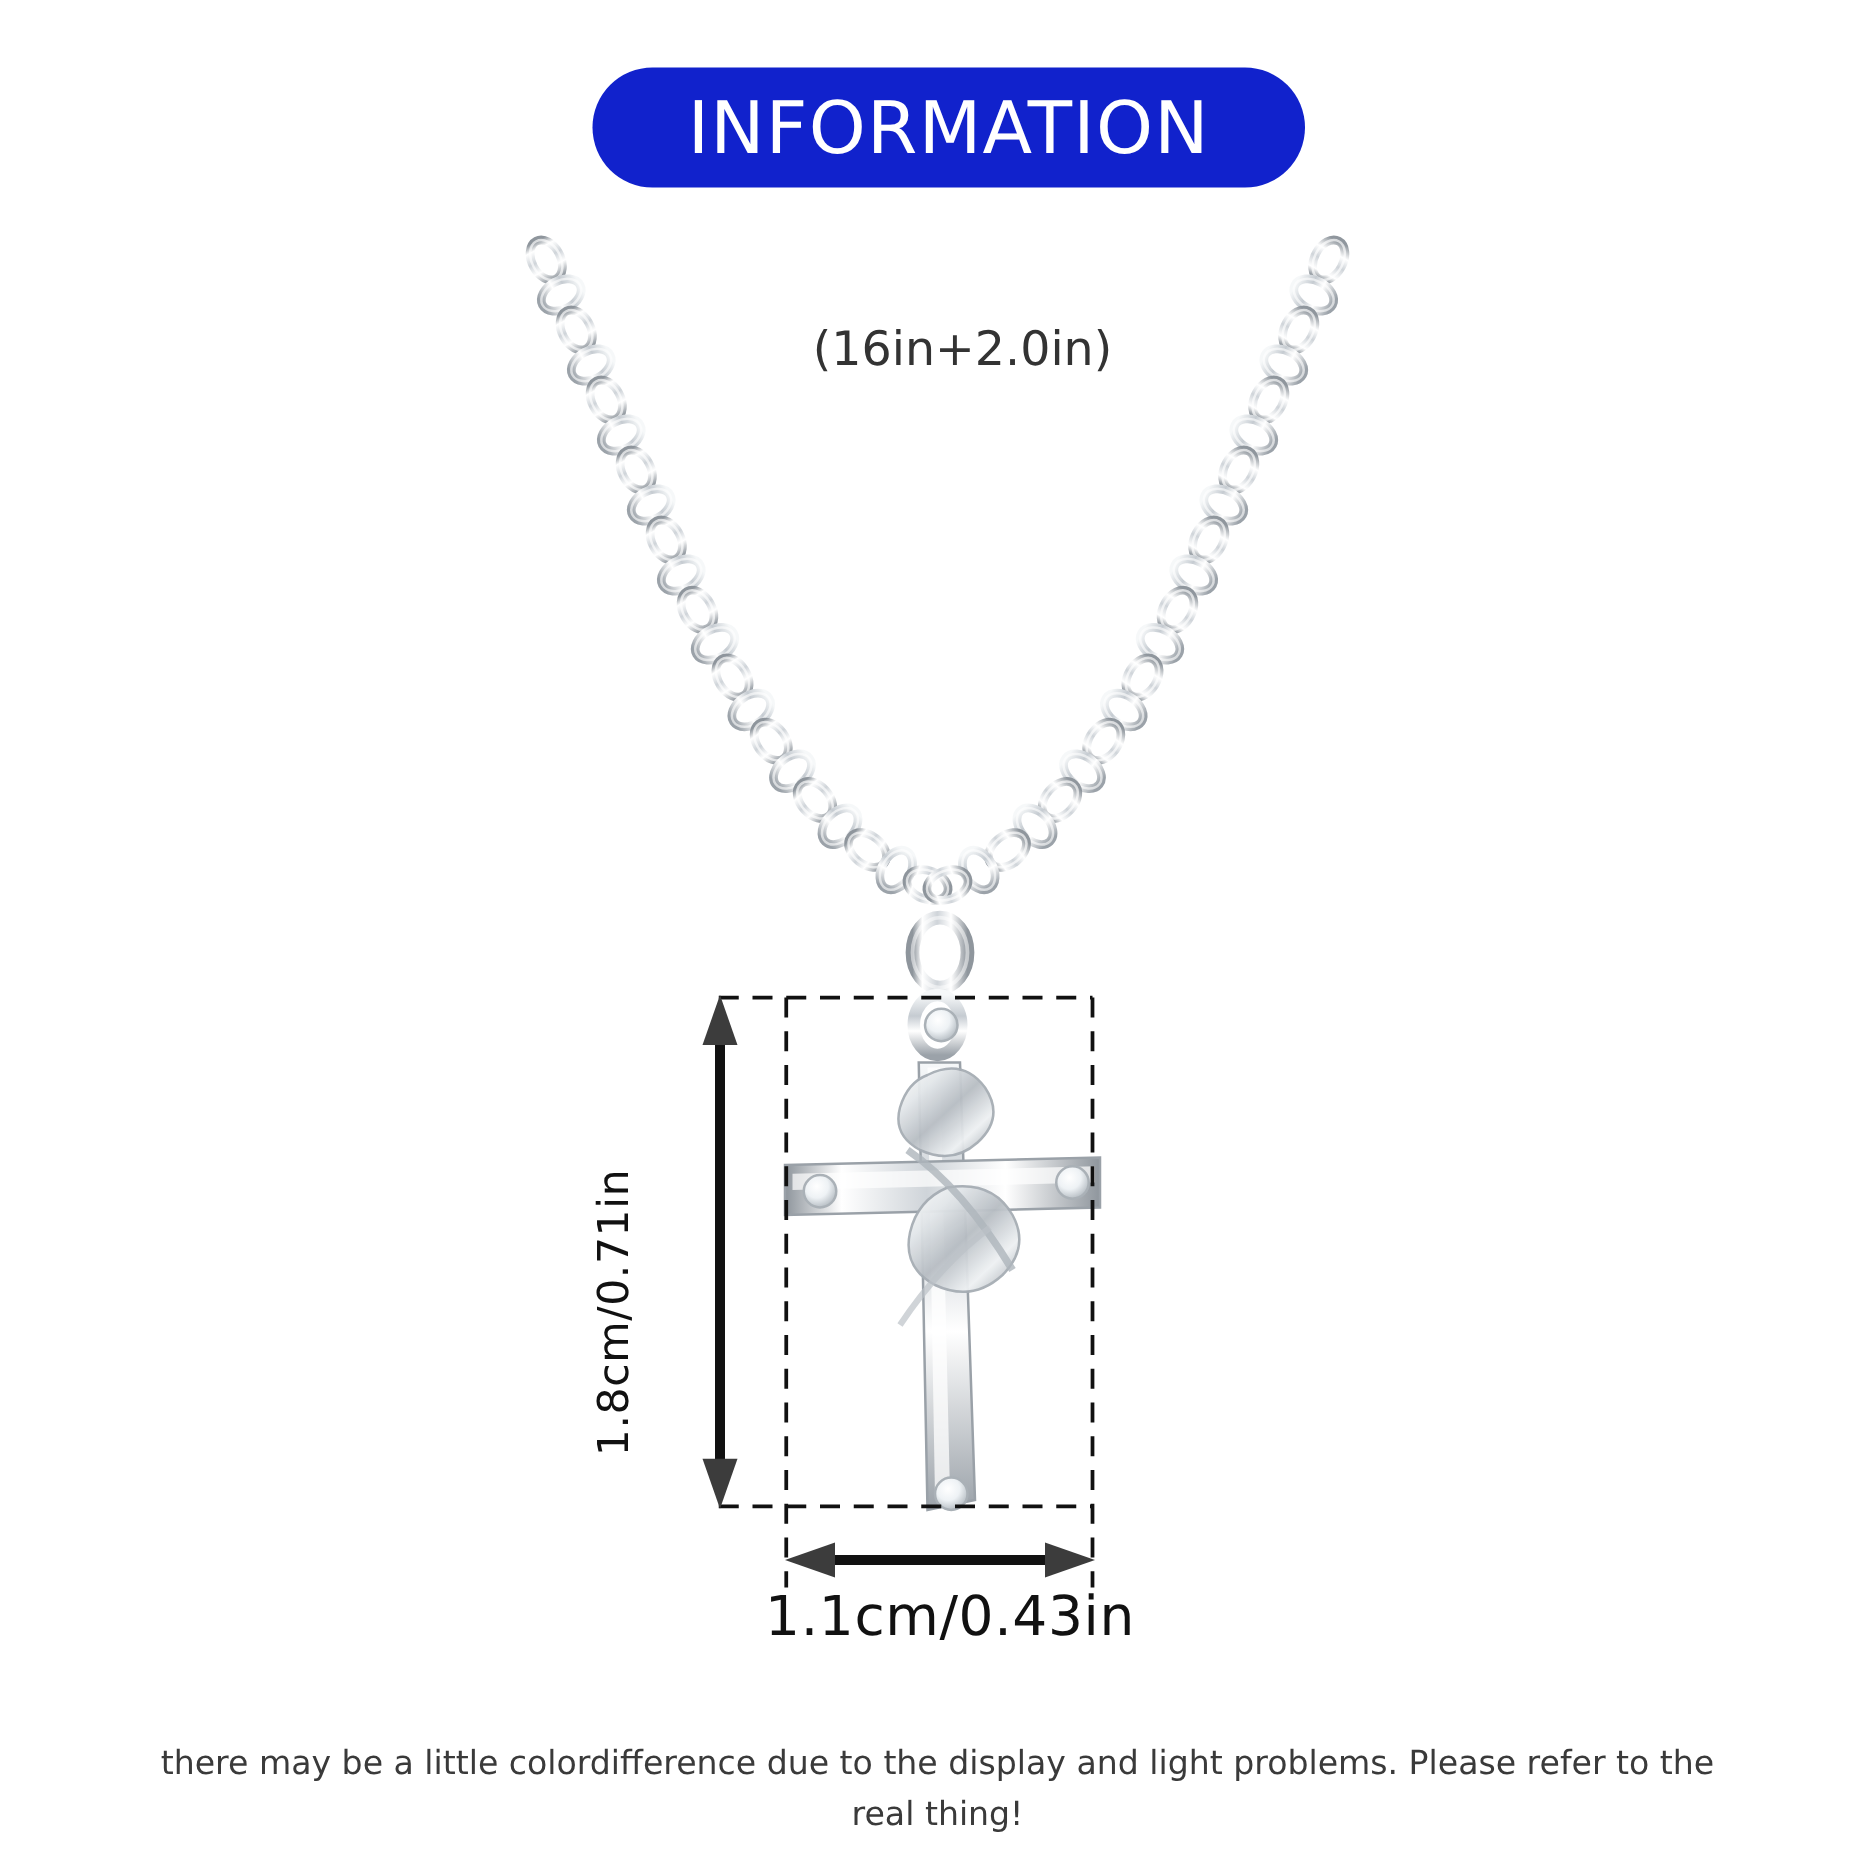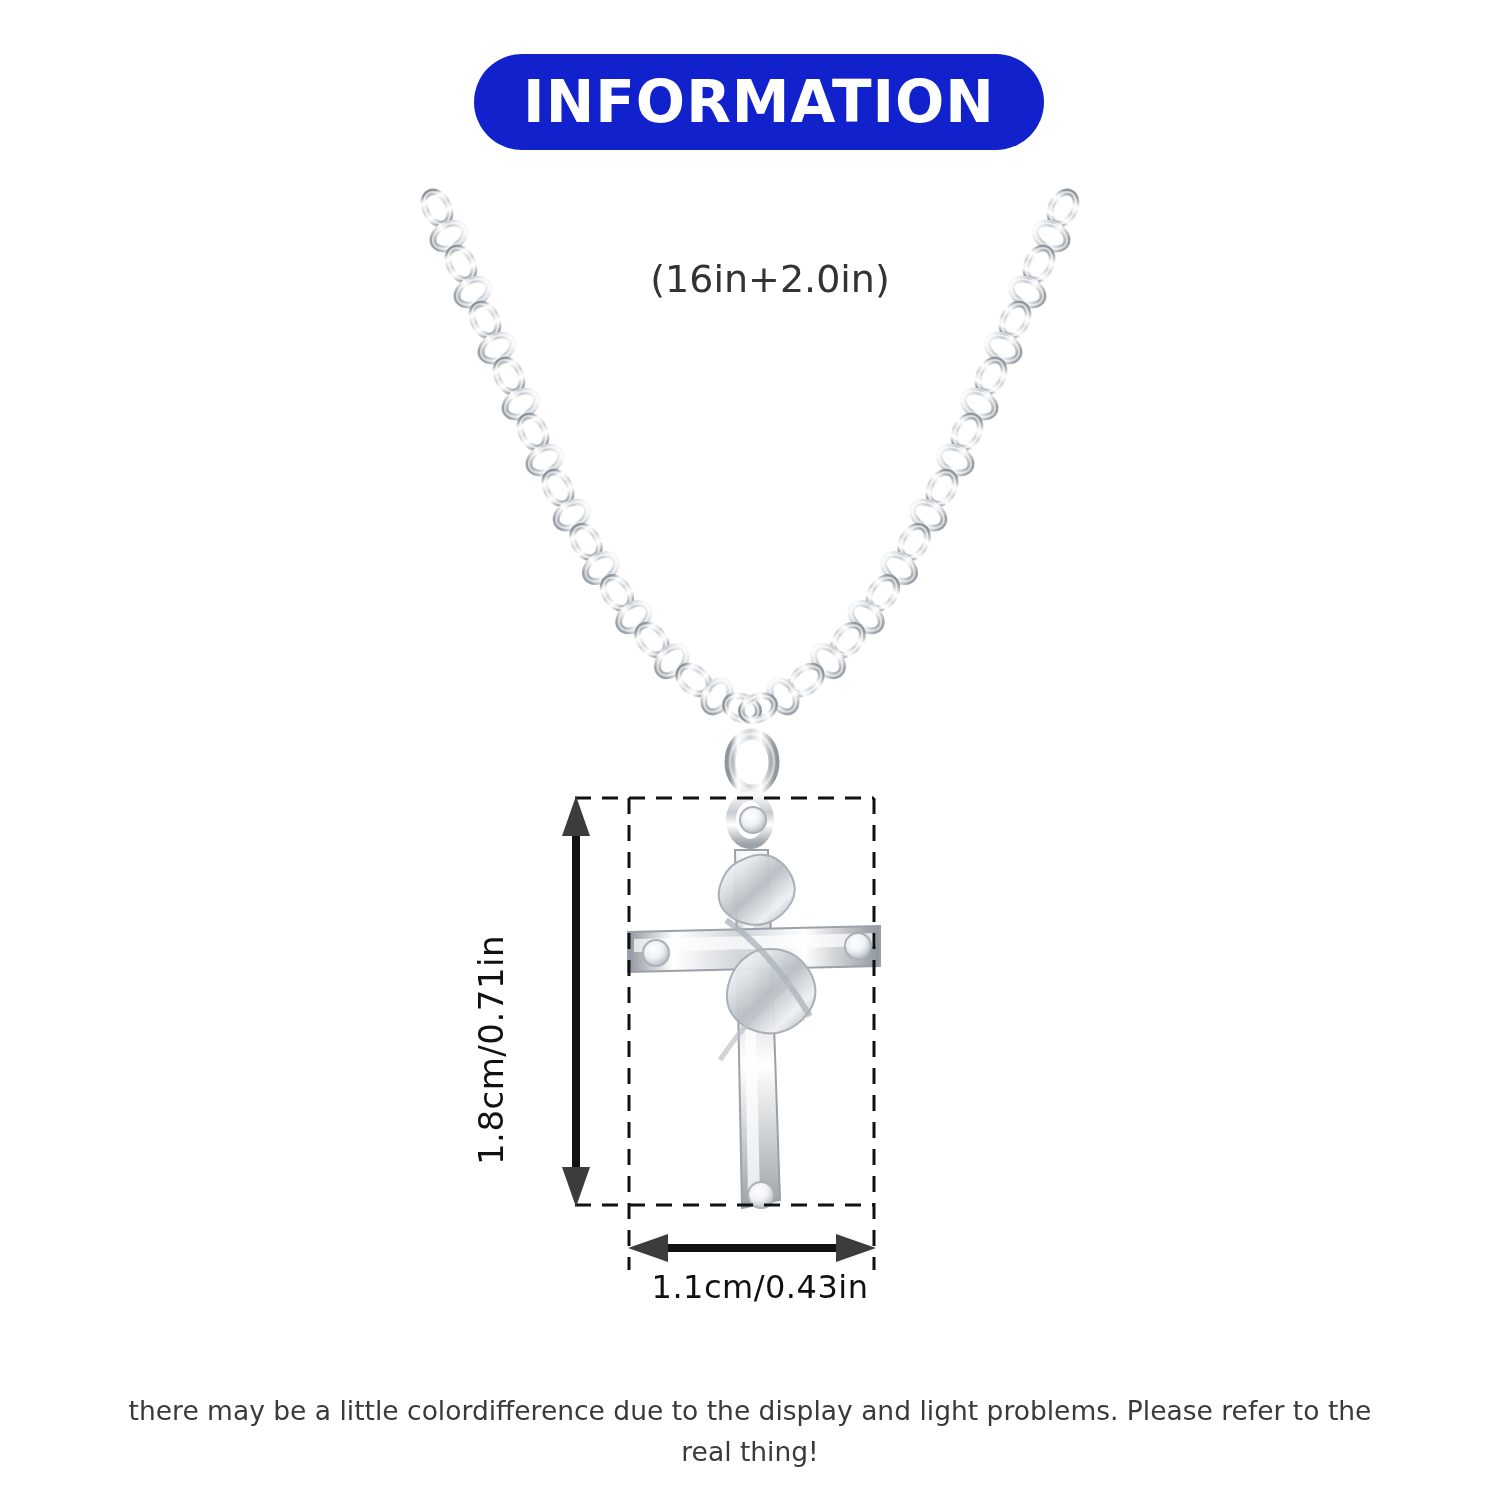--- a/index.html
+++ b/index.html
@@ -26,21 +26,21 @@
     background: #1122cc;
     border-radius: 48px;
     display: flex;
     align-items: center;
     justify-content: center;
     box-sizing: border-box;
   }
   .info-badge span {
     color: #ffffff;
     font-size: 58px;
-    font-weight: bold;
+    font-weight: normal;
     letter-spacing: 1px;
     line-height: 1;
     font-family: "DejaVu Sans", sans-serif;
   }
 
   
   .length-text {
     position: absolute;
     left: 560px;
     top: 254px;
@@ -84,21 +84,21 @@
     font-size: 34px;
     color: #111;
     letter-spacing: 0.5px;
   }
   .dim-horiz {
     position: absolute;
     left: 580px;
     top: 1268px;
     width: 360px;
     text-align: center;
-    font-size: 32px;
+    font-size: 44px;
     color: #111;
     letter-spacing: 0.5px;
   }
 </style>
 </head>
 <body>
 
 <div class="info-badge">
   <span>INFORMATION</span>
 </div>

